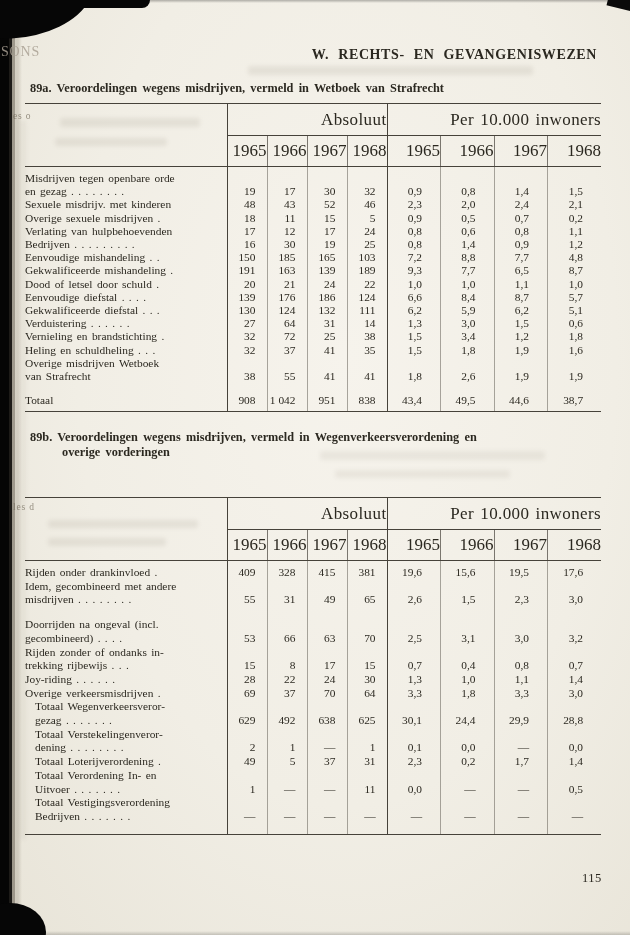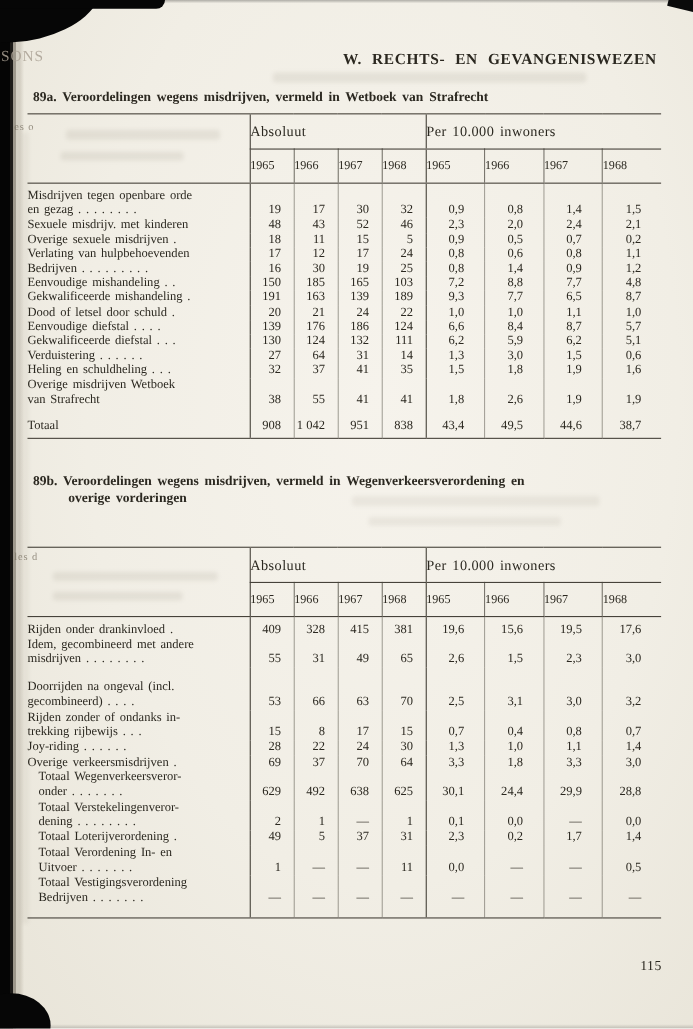--- a/index.html
+++ b/index.html
@@ -28,23 +28,23 @@
   .cap-b{top:430px;width:580px}
   .cap-b .line2{padding-left:32px}
   .page-number{position:absolute;left:582px;top:871px;font-size:12.5px;letter-spacing:.5px;z-index:2}
   
   .stat-table{border-collapse:collapse;table-layout:fixed;position:absolute;left:25px;width:576px;color:#2b2820;z-index:2}
   .t89a{top:103px}
   .t89b{top:497px}
   .stat-table th,.stat-table td{padding:0;font-weight:normal}
   .col-lbl{width:202px}.col-abs{width:40px}.col-per{width:53.5px}
   .group-row th{border-top:1.5px solid #46423a;height:31px;vertical-align:middle}
-  .group-row .group-h{border-bottom:1px solid #46423a;text-align:left;font-size:13px;letter-spacing:.4px;word-spacing:1.5px}
+  .group-row .group-h{border-bottom:1px solid #46423a;text-align:right;font-size:17px;letter-spacing:.4px;word-spacing:1.5px}
   .blk{border-left:1.3px solid #46423a !important}
-  .years-row th{height:30px;vertical-align:middle;text-align:left;font-size:11px;border-bottom:1.5px solid #46423a}
+  .years-row th{height:30px;vertical-align:middle;text-align:right;font-size:17px;border-bottom:1.5px solid #46423a}
   .years-row .yr{border-left:1px solid rgba(70,66,58,.7)}
   .stat-table tbody{font-size:11.4px;line-height:13.2px}
   .t89b tbody{line-height:13.7px}
   .stat-table tbody td{vertical-align:bottom}
   .stat-table tbody td.num{text-align:right;border-left:1px solid rgba(70,66,58,.45)}
   .stat-table tbody td.abs-c{padding-right:11px}
   .stat-table tbody td.per-c{padding-right:18px}
   .stat-table tbody tr:first-child td{padding-top:5px}
   .stat-table tbody tr.gap-above td{padding-top:11px}
   .stat-table tbody tr:last-child td{border-bottom:1.5px solid #46423a;padding-bottom:4px}
@@ -251,20 +251,33 @@
         <td class="num abs-c">64</td>
         <td class="num abs-c">31</td>
         <td class="num abs-c">14</td>
         <td class="num per-c blk">1,3</td>
         <td class="num per-c">3,0</td>
         <td class="num per-c">1,5</td>
         <td class="num per-c">0,6</td>
       </tr>
       <tr>
         <td class="label-cell">
+          <div>Vernieling en brandstichting .</div>
+        </td>
+        <td class="num abs-c blk">32</td>
+        <td class="num abs-c">72</td>
+        <td class="num abs-c">25</td>
+        <td class="num abs-c">38</td>
+        <td class="num per-c blk">1,5</td>
+        <td class="num per-c">3,4</td>
+        <td class="num per-c">1,2</td>
+        <td class="num per-c">1,8</td>
+      </tr>
+      <tr>
+        <td class="label-cell">
           <div>Heling en schuldheling . . .</div>
         </td>
         <td class="num abs-c blk">32</td>
         <td class="num abs-c">37</td>
         <td class="num abs-c">41</td>
         <td class="num abs-c">35</td>
         <td class="num per-c blk">1,5</td>
         <td class="num per-c">1,8</td>
         <td class="num per-c">1,9</td>
         <td class="num per-c">1,6</td>
@@ -412,21 +425,21 @@
         <td class="num abs-c">70</td>
         <td class="num abs-c">64</td>
         <td class="num per-c blk">3,3</td>
         <td class="num per-c">1,8</td>
         <td class="num per-c">3,3</td>
         <td class="num per-c">3,0</td>
       </tr>
       <tr>
         <td class="label-cell indent">
           <div>Totaal Wegenverkeersveror-</div>
-          <div>onder . . . . . . .</div>
+          <div>gezag . . . . . . .</div>
         </td>
         <td class="num abs-c blk">629</td>
         <td class="num abs-c">492</td>
         <td class="num abs-c">638</td>
         <td class="num abs-c">625</td>
         <td class="num per-c blk">30,1</td>
         <td class="num per-c">24,4</td>
         <td class="num per-c">29,9</td>
         <td class="num per-c">28,8</td>
       </tr>

